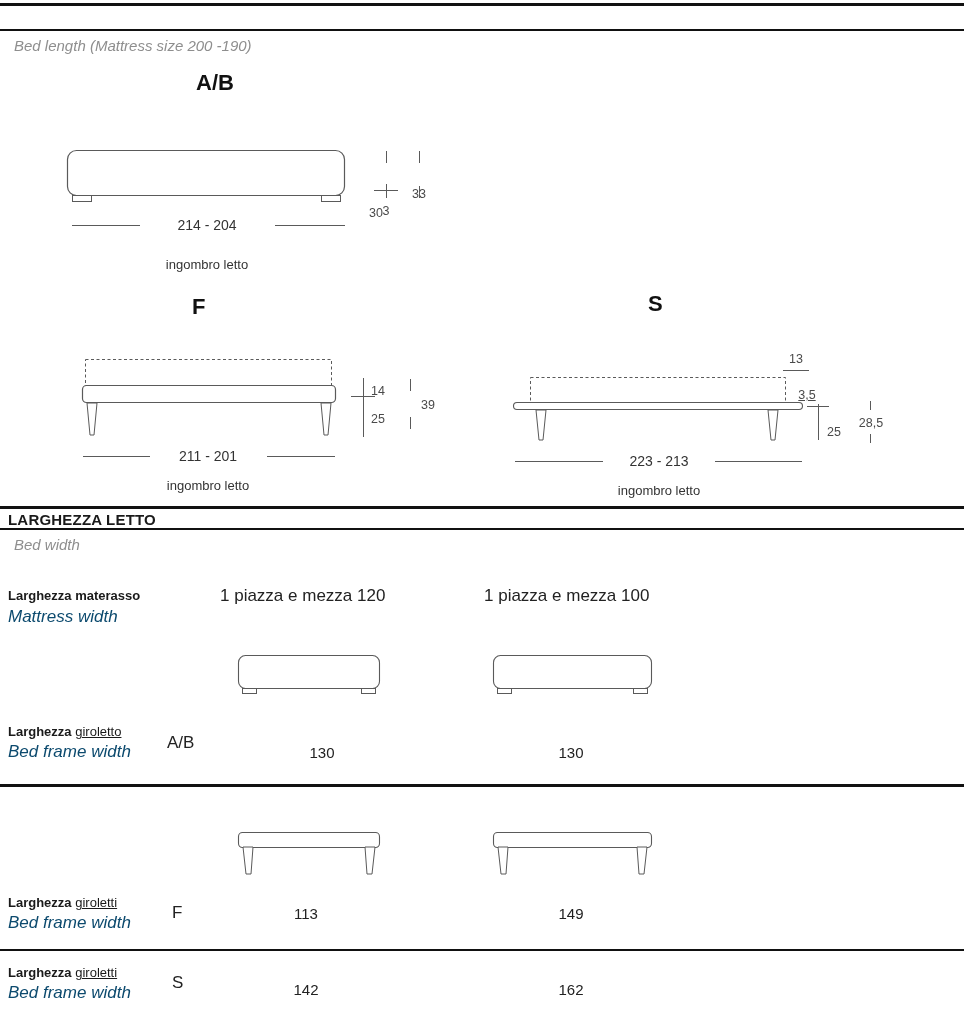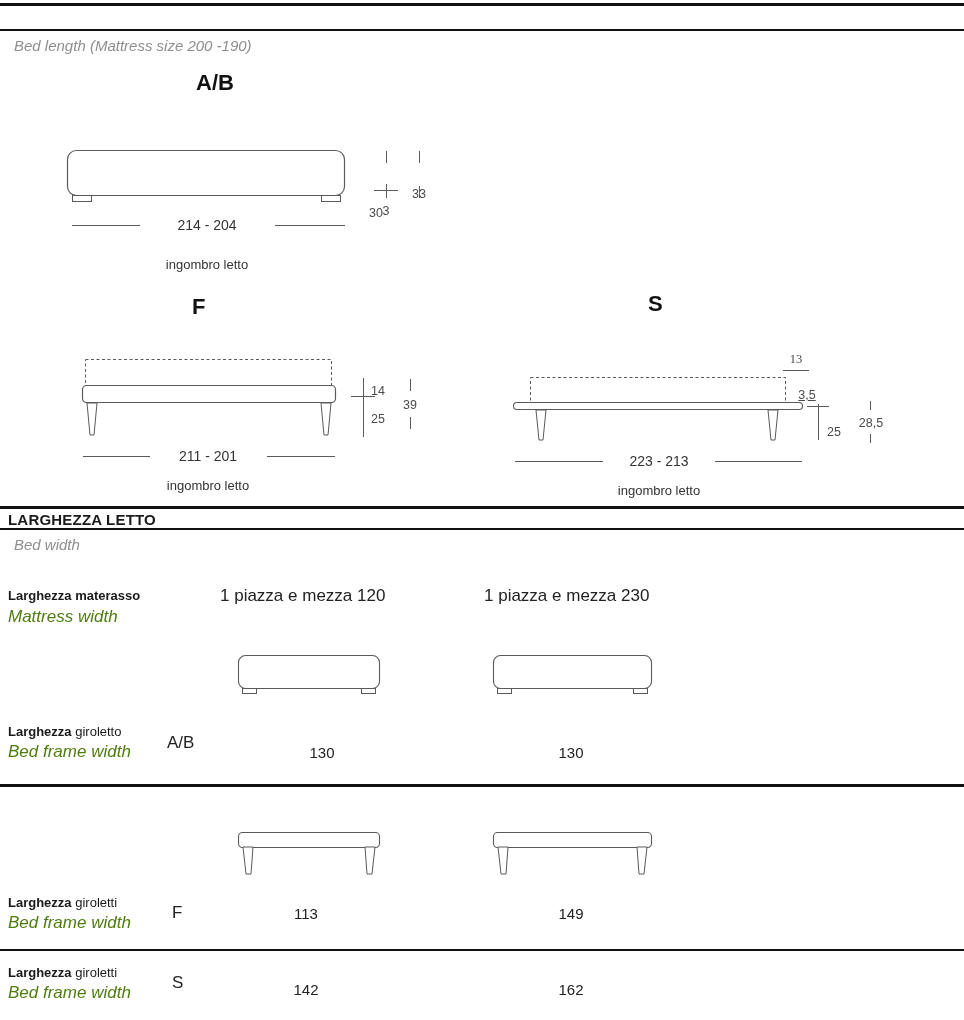--- a/index.html
+++ b/index.html
@@ -19,22 +19,22 @@
   .sec-title{font-size:15px;font-weight:bold;letter-spacing:.2px;}
   .sec-title .suffix{font-weight:normal;}
   .sec-sub{font-size:15px;font-style:italic;color:#8e8e8e;}
   .variant-label{font-size:22px;font-weight:bold;color:#111;}
   .dim-num{position:absolute;font-size:12.5px;color:#4a4a4a;text-align:center;line-height:14px;}
   .vline{position:absolute;width:1px;background:#5a5a5a;}
   .hline{position:absolute;height:1px;background:#5a5a5a;}
   .base-dim{position:absolute;width:114px;text-align:center;font-size:14px;color:#333;line-height:15px;}
   .caption{position:absolute;width:114px;text-align:center;font-size:13px;color:#333;}
   .tbl-label-it{font-size:13px;font-weight:bold;line-height:19px;}
-  .tbl-label-it .reg{font-weight:normal;}
-  .tbl-label-en{font-size:17px;font-style:italic;color:#4d7c0f;line-height:19px;}
+  .tbl-label-it .reg{font-weight:normal;text-decoration:underline;}
+  .tbl-label-en{font-size:17px;font-style:italic;color:#0c4a6e;line-height:19px;}
   .tbl-variant{position:absolute;font-size:17px;color:#222;}
   .tbl-value{position:absolute;width:100px;text-align:center;font-size:15px;color:#222;}
   .col-head{position:absolute;font-size:17px;color:#222;}
   .col-head b{font-weight:normal;}
   svg{display:block;}
 </style>
 </head>
 <body>
 
 <div class="page">
@@ -73,31 +73,31 @@
     <rect x="4.5" y="30.5" width="253" height="17" rx="4" fill="#fff" stroke="#5a5a5a" stroke-width="1.2"></rect>
     <polygon points="9,48 19,48 16,80 12,80" fill="#fff" stroke="#5a5a5a" stroke-width="1"></polygon>
     <polygon points="243,48 253,48 250,80 246,80" fill="#fff" stroke="#5a5a5a" stroke-width="1"></polygon>
   </svg>
 
   <div class="vline" style="left:363px;top:378px;height:59px;"></div>
   <div class="hline" style="left:351px;top:396px;width:24px;"></div>
   <div class="dim-num" style="left:365px;top:384px;width:26px;">14</div>
   <div class="dim-num" style="left:365px;top:412px;width:26px;">25</div>
   <div class="vline" style="left:410px;top:379px;height:12px;"></div>
-  <div class="dim-num" style="left:397px;top:398px;width:26px;text-align:center;">39</div>
+  <div class="dim-num" style="left:415px;top:398px;width:26px;text-align:center;">39</div>
   <div class="vline" style="left:410px;top:417px;height:12px;"></div>
 
   <div class="hline" style="left:83px;top:456px;width:67px;"></div>
   <div class="base-dim" style="left:151px;top:449px;">211 - 201</div>
   <div class="hline" style="left:267px;top:456px;width:68px;"></div>
   <div class="caption" style="left:151px;top:478px;">ingombro letto</div>
 
   <div class="abs variant-label" style="left:648px;top:291px;">S</div>
 
-  <div class="dim-num" style="left:782px;top:352px;width:28px;font-family:Liberation Serif, serif;">13</div>
+  <div class="dim-num" style="left:782px;top:352px;width:28px;">13</div>
   <div class="hline" style="left:783px;top:370px;width:26px;"></div>
 
   <svg class="abs" style="left:508px;top:350px;" width="300" height="92" viewBox="0 0 300 92">
     <rect x="22.5" y="27.5" width="255" height="26" fill="none" stroke="#5a5a5a" stroke-width="1" stroke-dasharray="3,2.5"></rect>
     <rect x="5.5" y="52.5" width="289" height="7" rx="3.5" fill="#fff" stroke="#5a5a5a" stroke-width="1.1"></rect>
     <polygon points="28,60 38,60 35,90 31,90" fill="#fff" stroke="#5a5a5a" stroke-width="1"></polygon>
     <polygon points="260,60 270,60 267,90 263,90" fill="#fff" stroke="#5a5a5a" stroke-width="1"></polygon>
   </svg>
 
   <div class="vline" style="left:818px;top:404px;height:36px;"></div>
@@ -119,21 +119,21 @@
   <div class="abs sec-sub" style="left:14px;top:536px;">Bed width</div>
 
   <div class="abs tbl-label-it" style="left:8px;top:586px;">Larghezza materasso</div>
   <div class="abs tbl-label-en" style="left:8px;top:607px;">Mattress width</div>
   <div class="col-head" style="left:220px;top:586px;">
     <span>1 piazza e mezza</span>
     <b>120</b>
   </div>
   <div class="col-head" style="left:484px;top:586px;">
     <span>1 piazza e mezza</span>
-    <b>230</b>
+    <b>100</b>
   </div>
 
   <svg class="abs" style="left:236px;top:653px;" width="146" height="44" viewBox="0 0 146 44">
     <rect x="2.5" y="2.5" width="141" height="33" rx="7" fill="#fff" stroke="#5a5a5a" stroke-width="1.1"></rect>
     <rect x="6.5" y="35.5" width="14" height="5" fill="#fff" stroke="#5a5a5a" stroke-width="1"></rect>
     <rect x="125.5" y="35.5" width="14" height="5" fill="#fff" stroke="#5a5a5a" stroke-width="1"></rect>
   </svg>
   <svg class="abs" style="left:491px;top:653px;" width="163" height="44" viewBox="0 0 163 44">
     <rect x="2.5" y="2.5" width="158" height="33" rx="7" fill="#fff" stroke="#5a5a5a" stroke-width="1.1"></rect>
     <rect x="6.5" y="35.5" width="14" height="5" fill="#fff" stroke="#5a5a5a" stroke-width="1"></rect>

